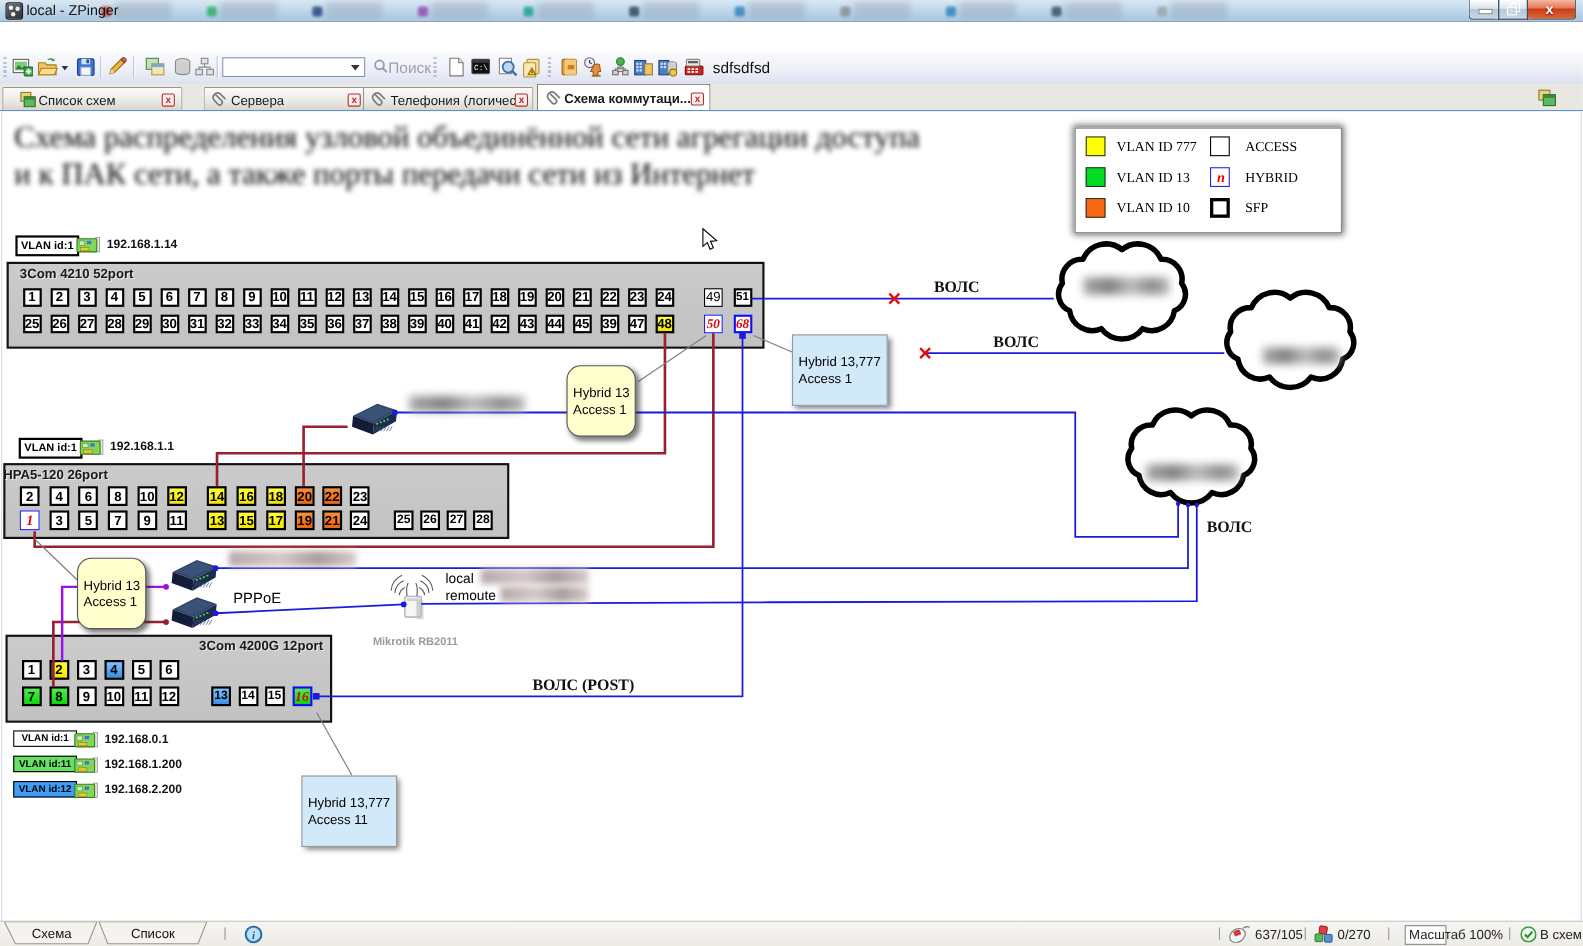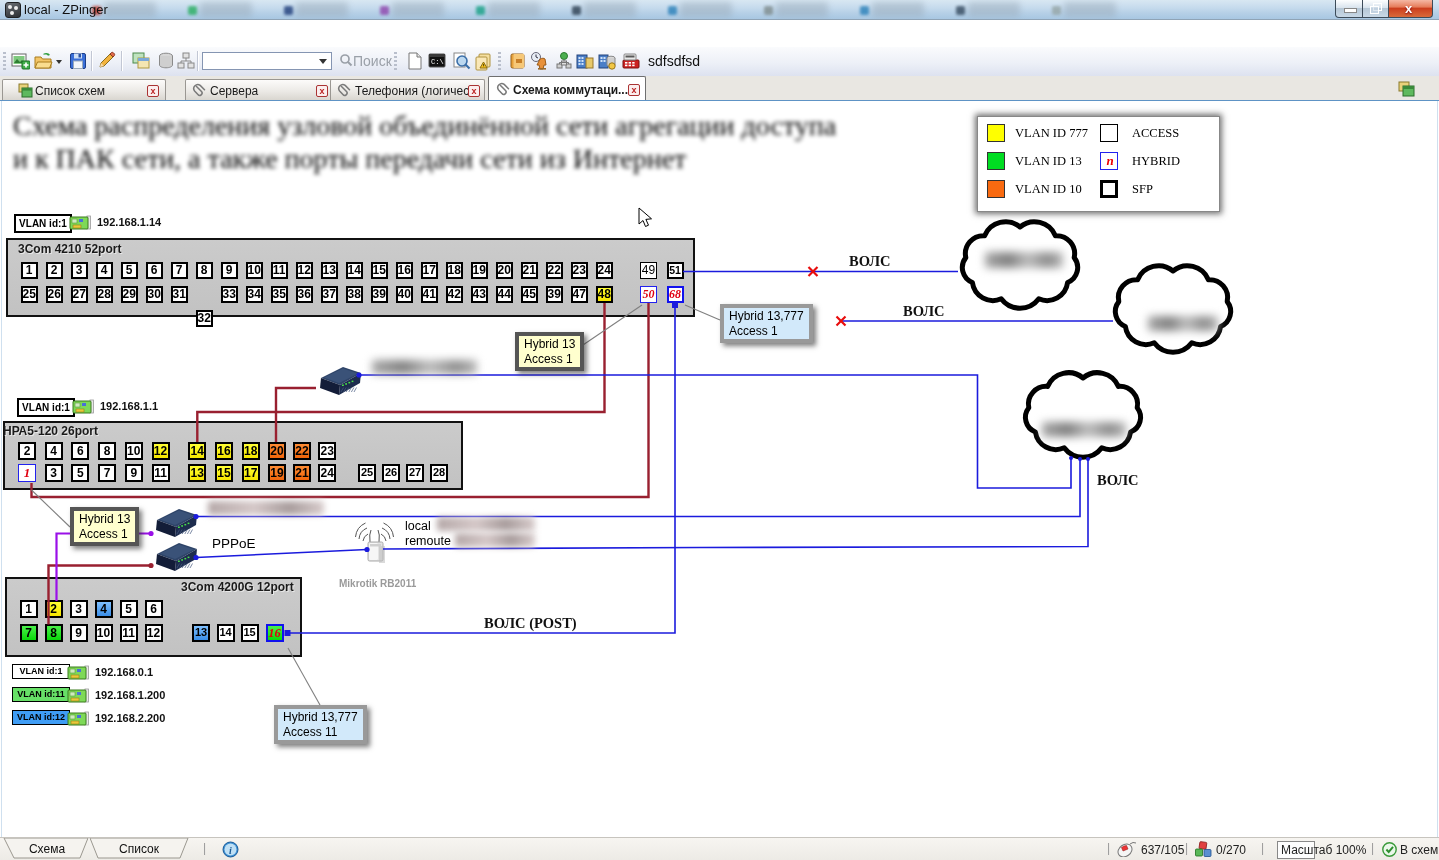--- a/index.html
+++ b/index.html
@@ -57,23 +57,23 @@
  font-weight:bold;font-size:12px;text-align:center;line-height:13px;color:#000;}
 .port.y{background:linear-gradient(180deg,#ffff33,#f5e500);}
 .port.o{background:linear-gradient(180deg,#ff8c33,#f1650a);}
 .port.g{background:linear-gradient(180deg,#4af04a,#0ad80a);}
 .port.b{background:linear-gradient(180deg,#7fc0ff,#3a8ee8);}
 .port.thick{border-width:2.5px;line-height:12px;font-size:10.5px;}
 .port.italrd{font-family:"Liberation Serif",serif;font-style:italic;color:#e00010;font-size:12px;}
 .vlabel{position:absolute;height:19px;box-sizing:border-box;border:2px solid #000;background:#fff;
  font-size:10px;font-weight:bold;text-align:center;line-height:15px;white-space:nowrap;}
 .iptxt{position:absolute;font-size:11px;font-weight:bold;color:#111;white-space:nowrap;}
-.tt{position:absolute;box-sizing:border-box;border:4px solid #a21caf;font-size:12px;line-height:14.5px;padding:1px 5px;
+.tt{position:absolute;box-sizing:border-box;border:1px solid #a21caf;font-size:12px;line-height:14.5px;padding:17px 5px;
  box-shadow:3px 3px 5px rgba(40,40,40,.6);white-space:nowrap;}
-.tt.yel{background:#ffffce;border-color:#555;}
+.tt.yel{background:#ffffce;border-color:#555;border-radius:13px;}
 .tt.blu{background:#d2e9fa;border-color:#999;}
 .volc{position:absolute;font-family:"Liberation Serif",serif;font-weight:bold;font-size:14.5px;color:#111;white-space:nowrap;}
 .smudge{position:absolute;filter:blur(4px);background:linear-gradient(90deg,#a8a8a8,#7f7f7f 30%,#bdbdbd 55%,#8c8c8c 80%,#b8b8b8);border-radius:2px;}
 .smudge2{position:absolute;filter:blur(3px);background:linear-gradient(90deg,#b5a8a8,#d5c8c8 40%,#a89c9c 70%,#d8cccc);border-radius:2px;}
 .labeltxt{position:absolute;font-size:12.5px;color:#000;white-space:nowrap;}
 
 #statusbar{position:absolute;left:0;top:837px;width:1439px;height:23px;background:linear-gradient(180deg,#f7f5f1,#eceae5);
  border-top:1px solid #c7c4be;font-size:12px;color:#222;}
 .stt{position:absolute;top:5px;white-space:nowrap;}
 .stsep{position:absolute;top:3px;color:#999;}
@@ -374,21 +374,21 @@
     <div class="port " style="left:545.5px;top:261.5px;">22</div>
     <div class="port " style="left:570.5px;top:261.5px;">23</div>
     <div class="port " style="left:595.5px;top:261.5px;">24</div>
     <div class="port " style="left:20.5px;top:285.5px;">25</div>
     <div class="port " style="left:45.5px;top:285.5px;">26</div>
     <div class="port " style="left:70.5px;top:285.5px;">27</div>
     <div class="port " style="left:95.5px;top:285.5px;">28</div>
     <div class="port " style="left:120.5px;top:285.5px;">29</div>
     <div class="port " style="left:145.5px;top:285.5px;">30</div>
     <div class="port " style="left:170.5px;top:285.5px;">31</div>
-    <div class="port " style="left:195.5px;top:285.5px;margin-top:24px;">32</div>
+    <div class="port " style="left:195.5px;top:285.5px;">32</div>
     <div class="port " style="left:220.5px;top:285.5px;">33</div>
     <div class="port " style="left:245.5px;top:285.5px;">34</div>
     <div class="port " style="left:270.5px;top:285.5px;">35</div>
     <div class="port " style="left:295.5px;top:285.5px;">36</div>
     <div class="port " style="left:320.5px;top:285.5px;">37</div>
     <div class="port " style="left:345.5px;top:285.5px;">38</div>
     <div class="port " style="left:370.5px;top:285.5px;">39</div>
     <div class="port " style="left:395.5px;top:285.5px;">40</div>
     <div class="port " style="left:420.5px;top:285.5px;">41</div>
     <div class="port " style="left:445.5px;top:285.5px;">42</div>

